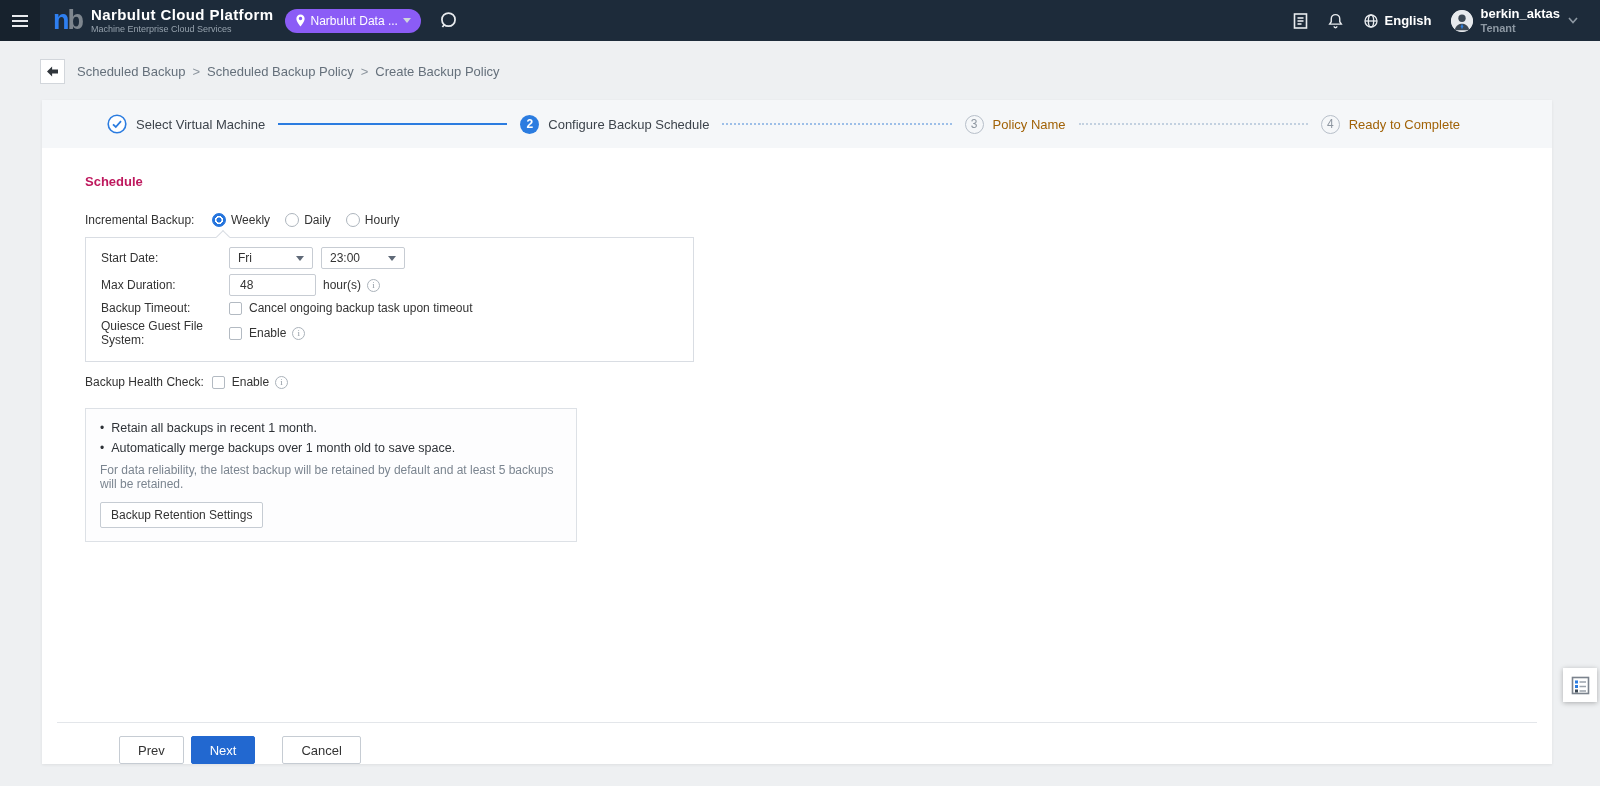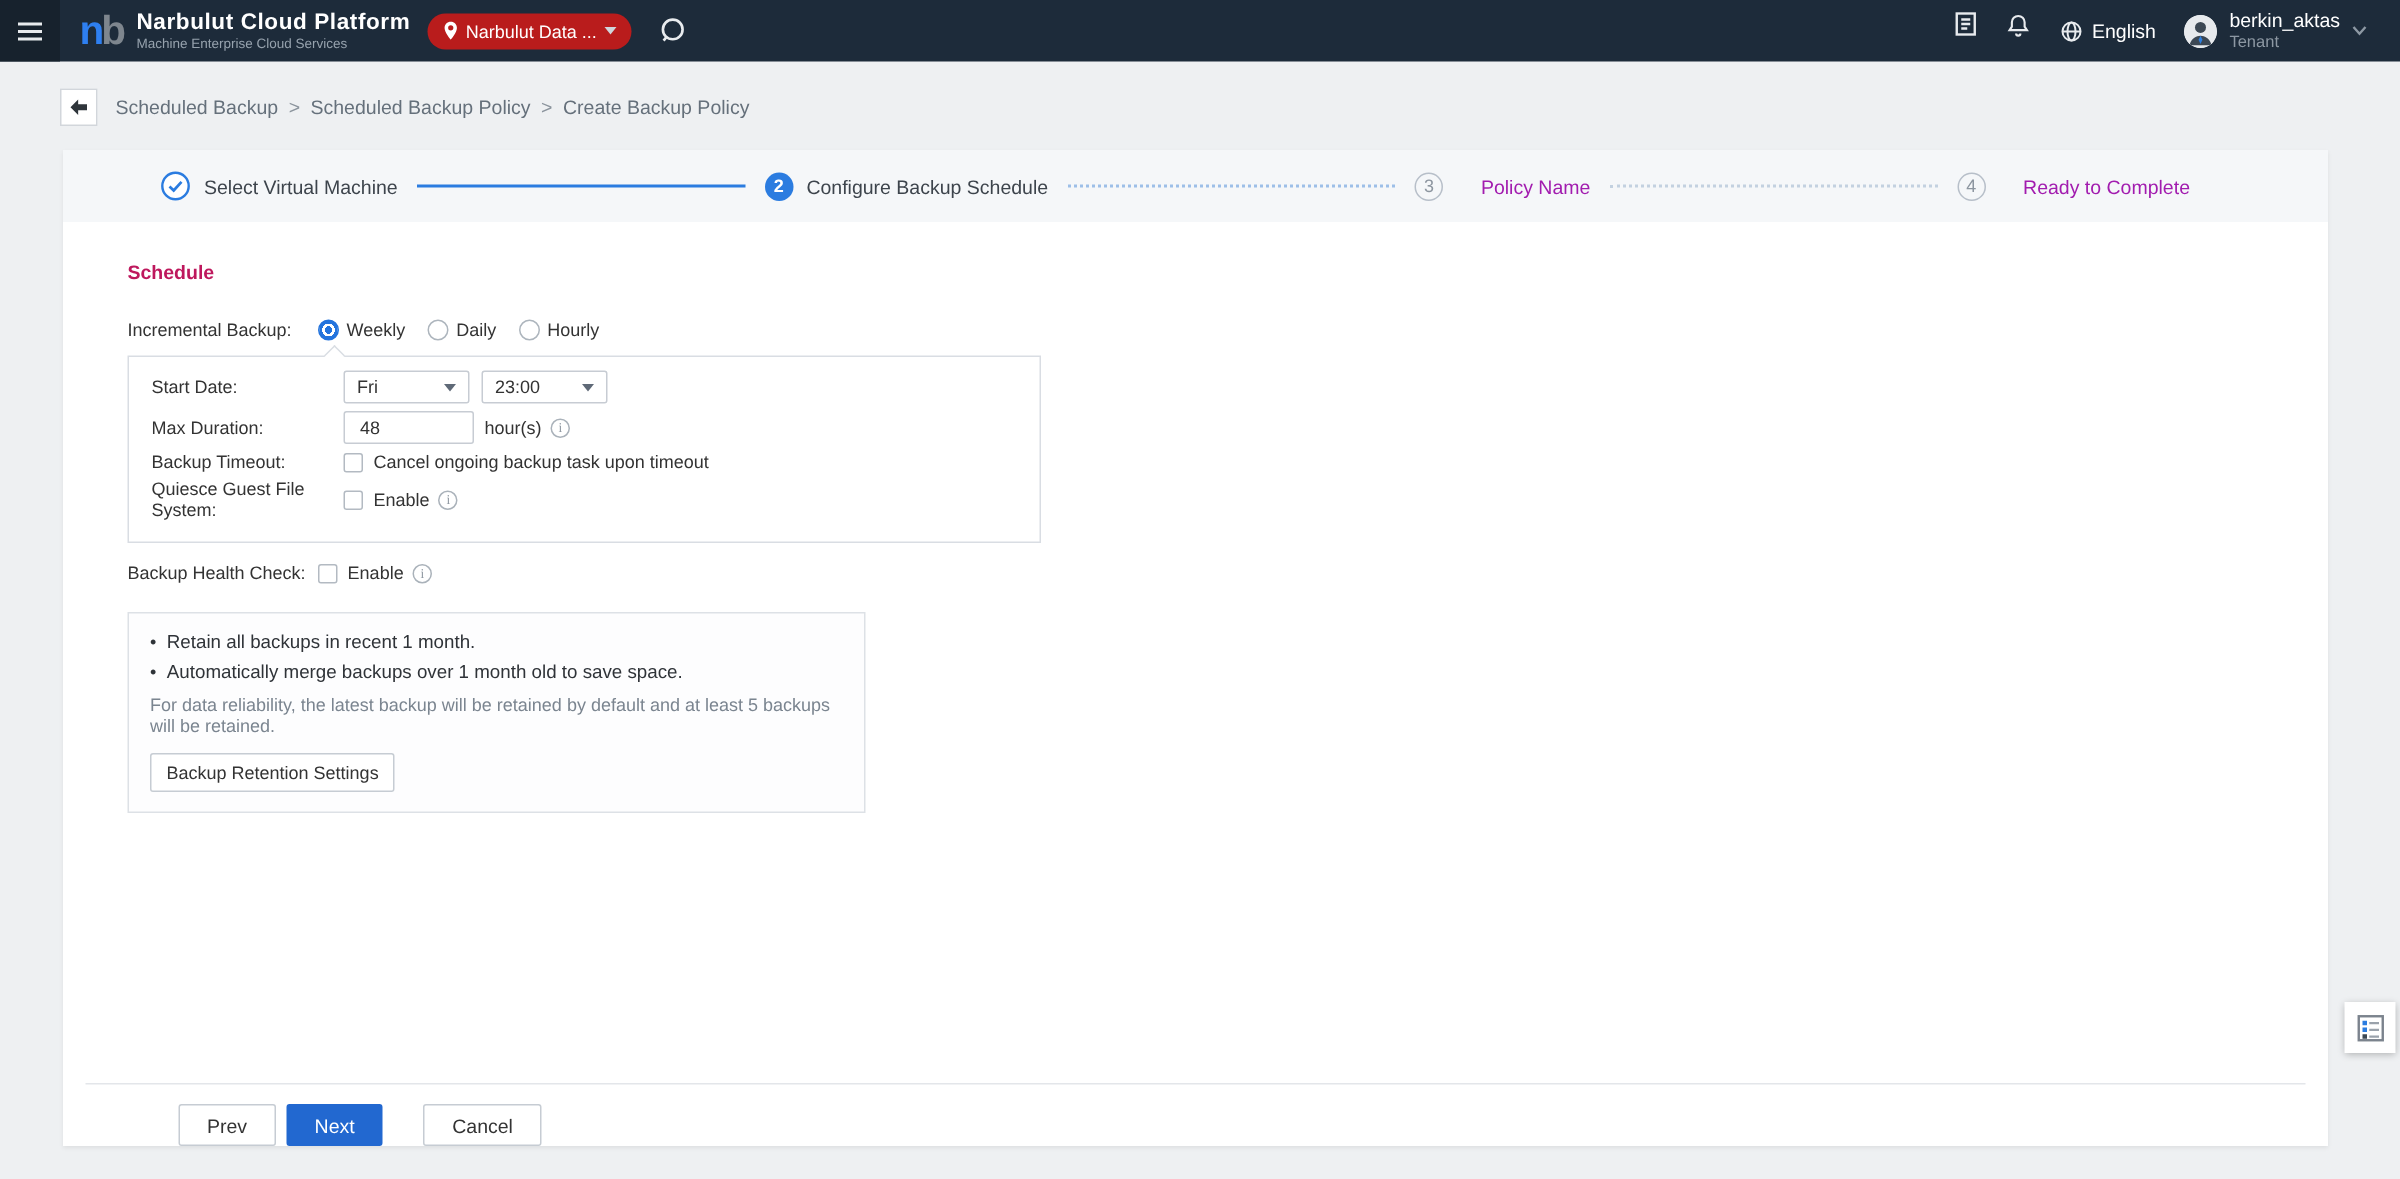--- a/index.html
+++ b/index.html
@@ -14,25 +14,25 @@
   
   .navbar { height:41px; background:#1d2b3a; display:flex; align-items:center; color:#fff; }
   .hamburger { width:40px; height:41px; background:#17222d; display:flex; flex-direction:column; justify-content:center; align-items:center; gap:3px; cursor:pointer; }
   .hamburger i { display:block; width:16px; height:2px; background:#e8ebee; }
   .logo { margin-left:13px; font-weight:bold; font-size:27px; letter-spacing:-2px; line-height:1; }
   .logo .n { color:#2e7ff0; }
   .logo .b { color:#7e868e; }
   .brand { margin-left:9px; display:flex; flex-direction:column; justify-content:center; }
   .brand-title { font-size:15px; font-weight:bold; letter-spacing:.4px; line-height:15px; }
   .brand-sub { font-size:9px; color:#96a2ad; margin-top:2px; }
-  .region-pill { margin-left:11px; background:#b91c1c; border-radius:12px; height:24px; display:flex; align-items:center; gap:5px; padding:0 10px; font-size:12px; cursor:pointer; }
+  .region-pill { margin-left:11px; background:#8b5cf6; border-radius:12px; height:24px; display:flex; align-items:center; gap:5px; padding:0 10px; font-size:12px; cursor:pointer; }
   .caret-down { width:0; height:0; border-left:4px solid transparent; border-right:4px solid transparent; border-top:5px solid #cfd6dc; }
   .nav-search { margin-left:17px; cursor:pointer; display:flex; }
   .nav-spacer { flex:1; }
-  .nav-right { display:flex; gap:19px; margin-right:22px; }
+  .nav-right { display:flex; align-items:center; gap:19px; margin-right:22px;font-weight:bold; }
   .nav-icon { display:flex; cursor:pointer; }
   .lang { display:flex; align-items:center; gap:6px; font-size:13px; cursor:pointer; }
   .user-box { display:flex; align-items:center; gap:8px; cursor:pointer; }
   .avatar { width:22px; height:22px; border-radius:50%; background:#e7eaed; overflow:hidden; display:flex; }
   .user-meta { display:flex; flex-direction:column; line-height:12px; }
   .user-name { font-size:13px; color:#fff; }
   .user-role { font-size:11px; color:#8d98a3; margin-top:2px; }
   
   .crumb-row { display:flex; align-items:center; padding:18px 0 13px 40px; }
   .back-btn { width:25px; height:25px; background:#fff; border:1px solid #d2d6db; display:flex; align-items:center; justify-content:center; cursor:pointer; }
@@ -41,21 +41,21 @@
   .crumb-item { cursor:pointer; }
   
   .card { margin:3px 48px 0 42px; height:664px; background:#fff; box-shadow:0 1px 3px rgba(0,0,0,.07); display:flex; flex-direction:column; }
   
   .stepper { height:48px; background:#f5f7f9; display:flex; align-items:center; padding:0 92px 0 65px; flex-shrink:0; }
   .step { display:flex; align-items:center; gap:9px; white-space:nowrap; }
   .step-circle { width:19px; height:19px; border-radius:50%; display:flex; align-items:center; justify-content:center; font-size:12px; flex-shrink:0; }
   .step-circle.active { background:#2b7ce0; color:#fff; font-weight:bold; }
   .step-circle.pending { border:1px solid #b7bfc9; color:#8d96a0; background:transparent; }
   .step-label { font-size:13px; color:#3d444c; }
-  .step.pending .step-label { color:#a21caf;margin-left:16px; }
+  .step.pending .step-label { color:#a16207; }
   .connector { flex:1; height:0; margin:0 13px; }
   .connector.solid { border-top:2px solid #2b7ce0; }
   .connector.dotted-blue { border-top:2px dotted #9dbfe8; }
   .connector.dotted-gray { border-top:2px dotted #c3d1e0; }
   
   .card-body { flex:1; padding:26px 0 0 43px; font-size:12px; }
   .section-h { font-size:13px; font-weight:bold; color:#be185d; }
   .inc-row { display:flex; align-items:center; margin-top:24px; }
   .inc-label { width:127px; color:#333; }
   .radio-group { display:flex; align-items:center; gap:15px; }

